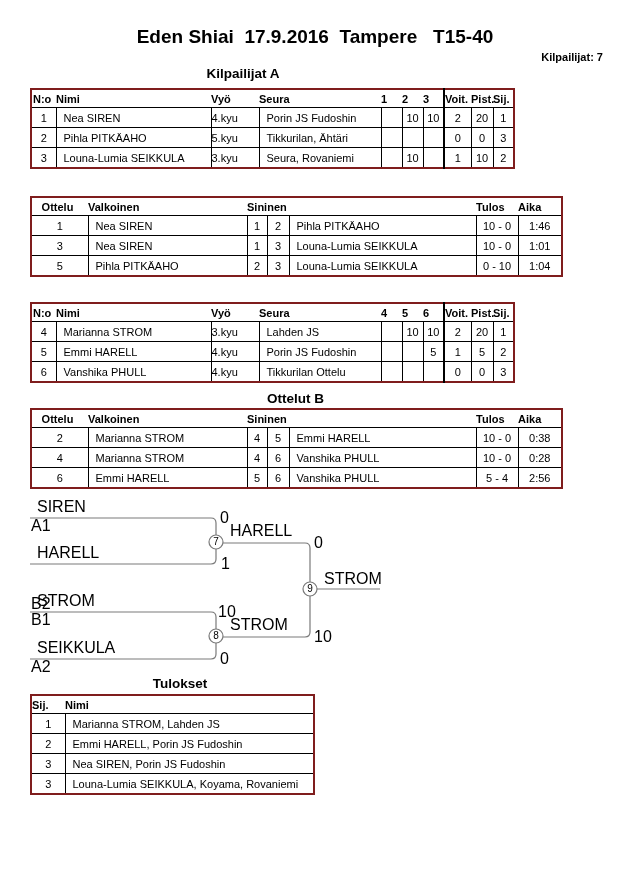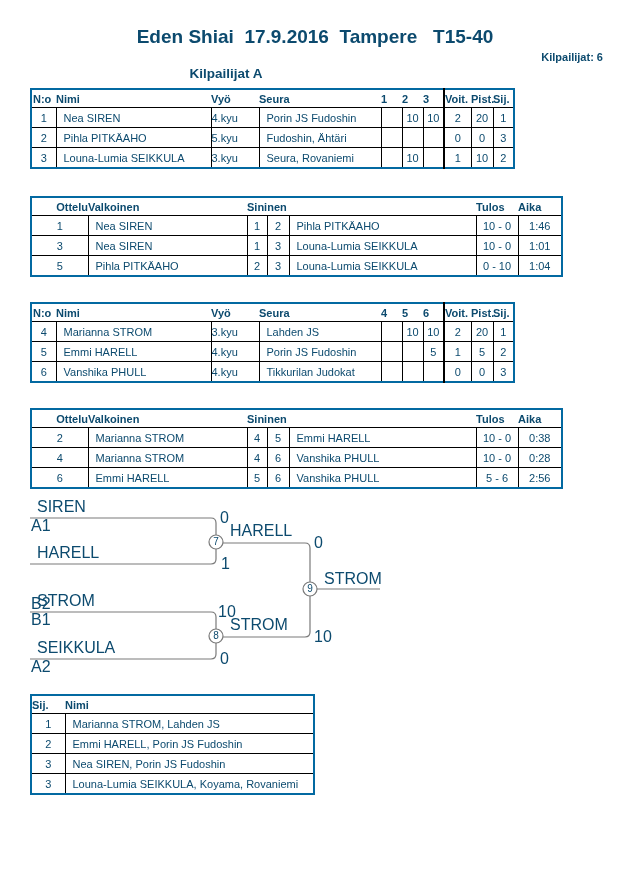--- a/index.html
+++ b/index.html
@@ -1,45 +1,45 @@
 <!DOCTYPE html>
 <html><head>
 <meta charset="utf-8">
 <style>
   html,body{margin:0;padding:0;background:#fff;}
-  .page{position:relative;width:630px;height:891px;background:#ffffff;color:#0c4a6e;
+  .page{position:relative;width:630px;height:891px;background:#ffffff;color:#000000;
         font-family:"Liberation Sans",sans-serif;overflow:hidden;}
 
   .doc-title{position:absolute;top:26px;left:0;width:630px;text-align:center;
              font-size:19px;font-weight:bold;white-space:pre;}
   .count{position:absolute;top:51px;right:27px;font-size:11px;font-weight:bold;}
 
   .sec-h{position:absolute;font-size:13.5px;font-weight:bold;text-align:center;white-space:nowrap;}
-  #h-pool-a{top:66px;left:16px;width:420px;}
+  #h-pool-a{top:66px;left:33px;width:420px;}
   #h-matches-a{top:179px;left:30px;width:531px;}
   #h-pool-b{top:283px;left:30px;width:420px;}
   #h-matches-b{top:391px;left:30px;width:531px;}
   #h-results{top:676px;left:30px;width:300px;}
 
   table{position:absolute;border-collapse:collapse;table-layout:fixed;
-        border:2px solid #0369a1;background:#fff;}
+        border:2px solid #7f1d1d;background:#fff;}
   #table-a{top:88px;left:30px;width:483px;}
   #table-ma{top:196px;left:30px;width:531px;}
   #table-b{top:302px;left:30px;width:483px;}
   #table-mb{top:408px;left:30px;width:531px;}
   #table-r{top:694px;left:30px;width:283px;}
 
   th{font-size:11px;font-weight:bold;padding:0;height:17px;vertical-align:middle;
      text-align:left;white-space:nowrap;border-bottom:1px solid #000;overflow:visible;}
   td{font-size:11px;padding:0;height:19px;vertical-align:middle;text-align:center;
      white-space:nowrap;overflow:hidden;border:1px solid #000;}
   .bl2{border-left:2px solid #000 !important;}
   .l{text-align:left;padding-left:7px;}
   th.no-h{text-align:left;padding-left:1px;}
-  th.match-h{text-align:right;text-indent:-5px;}
+  th.match-h{text-align:center;text-indent:-5px;}
   th.belt-h,td.belt{padding-right:22px;}
   th.club-h{padding-right:54px;}
   th.white-h{padding-right:32px;}
 
   .bracket-svg{position:absolute;left:20px;top:495px;}
   .bl{position:absolute;font-size:16px;line-height:12px;white-space:nowrap;}
   .mn{position:absolute;width:14px;text-align:center;font-size:10px;line-height:12px;}
   #b-n1{left:37px;top:501px;} #b-s1{left:31px;top:520px;} #b-sc1{left:220px;top:512px;}
   #b-n2{left:37px;top:547px;} #b-s2{left:31px;top:598px;} #b-sc2{left:221px;top:558px;}
   #b-n3{left:37px;top:595px;} #b-s3{left:31px;top:614px;} #b-sc3{left:218px;top:606px;}
@@ -48,21 +48,21 @@
   #b-w8{left:230px;top:619px;} #b-w8s{left:314px;top:631px;}
   #b-w9{left:324px;top:573px;}
   #mn7{left:209px;top:536px;} #mn8{left:209px;top:630px;} #mn9{left:303px;top:583px;}
 </style>
 </head>
 <body>
 
 <div class="page">
 
   <div class="doc-title">Eden Shiai  17.9.2016  Tampere   T15-40</div>
-  <div class="count">Kilpailijat: 6</div>
+  <div class="count">Kilpailijat: 7</div>
 
   <div class="sec-h" id="h-pool-a">Kilpailijat A</div>
 
   <table id="table-a">
     <colgroup>
         <col style="width:25px">
         <col style="width:155px">
         <col style="width:48px">
         <col style="width:122px">
         <col style="width:21px">
@@ -94,21 +94,21 @@
       <td>10</td>
       <td>10</td>
       <td class="bl2">2</td>
       <td>20</td>
       <td>1</td>
     </tr>
     <tr>
       <td>2</td>
       <td class="l">Pihla PITKÄAHO</td>
       <td class="belt">5.kyu</td>
-      <td class="l">Fudoshin, Ähtäri</td>
+      <td class="l">Tikkurilan, Ähtäri</td>
       <td></td>
       <td></td>
       <td></td>
       <td class="bl2">0</td>
       <td>0</td>
       <td>3</td>
     </tr>
     <tr>
       <td>3</td>
       <td class="l">Louna-Lumia SEIKKULA</td>
@@ -221,31 +221,32 @@
       <td></td>
       <td>5</td>
       <td class="bl2">1</td>
       <td>5</td>
       <td>2</td>
     </tr>
     <tr>
       <td>6</td>
       <td class="l">Vanshika PHULL</td>
       <td class="belt">4.kyu</td>
-      <td class="l">Tikkurilan Judokat</td>
+      <td class="l">Tikkurilan Ottelu</td>
       <td></td>
       <td></td>
       <td></td>
       <td class="bl2">0</td>
       <td>0</td>
       <td>3</td>
     </tr>
   </tbody>
     </table>
 
+  <div class="sec-h" id="h-matches-b">Ottelut B</div>
 
   <table id="table-mb">
     <colgroup>
         <col style="width:57px">
         <col style="width:159px">
         <col style="width:20px">
         <col style="width:22px">
         <col style="width:187px">
         <col style="width:42px">
         <col style="width:44px">
@@ -275,21 +276,21 @@
       <td class="l">Vanshika PHULL</td>
       <td>10 - 0</td>
       <td>0:28</td>
     </tr>
     <tr>
       <td>6</td>
       <td class="l">Emmi HARELL</td>
       <td>5</td>
       <td>6</td>
       <td class="l">Vanshika PHULL</td>
-      <td>5 - 6</td>
+      <td>5 - 4</td>
       <td>2:56</td>
     </tr>
   </tbody>
     </table>
 
   <svg class="bracket-svg" width="400" height="185" viewBox="0 0 400 185">
     <g fill="none" stroke="#7a7a7a" stroke-width="1.2">
       <path d="M 10 23 H 191 Q 196 23 196 28 V 40"></path>
       <path d="M 10 69 H 191 Q 196 69 196 64 V 54"></path>
       <path d="M 10 117 H 191 Q 196 117 196 122 V 134"></path>
@@ -317,20 +318,21 @@
   <div class="bl" id="b-sc4">0</div>
   <div class="bl" id="b-w7">HARELL</div>
   <div class="bl" id="b-w7s">0</div>
   <div class="bl" id="b-w8">STROM</div>
   <div class="bl" id="b-w8s">10</div>
   <div class="bl" id="b-w9">STROM</div>
   <div class="mn" id="mn7">7</div>
   <div class="mn" id="mn8">8</div>
   <div class="mn" id="mn9">9</div>
 
+  <div class="sec-h" id="h-results">Tulokset</div>
 
   <table id="table-r">
     <colgroup>
         <col style="width:34px">
         <col style="width:249px">
       </colgroup>
     <tbody>
         <tr>
       <th>Sij.</th>
       <th>Nimi</th>

